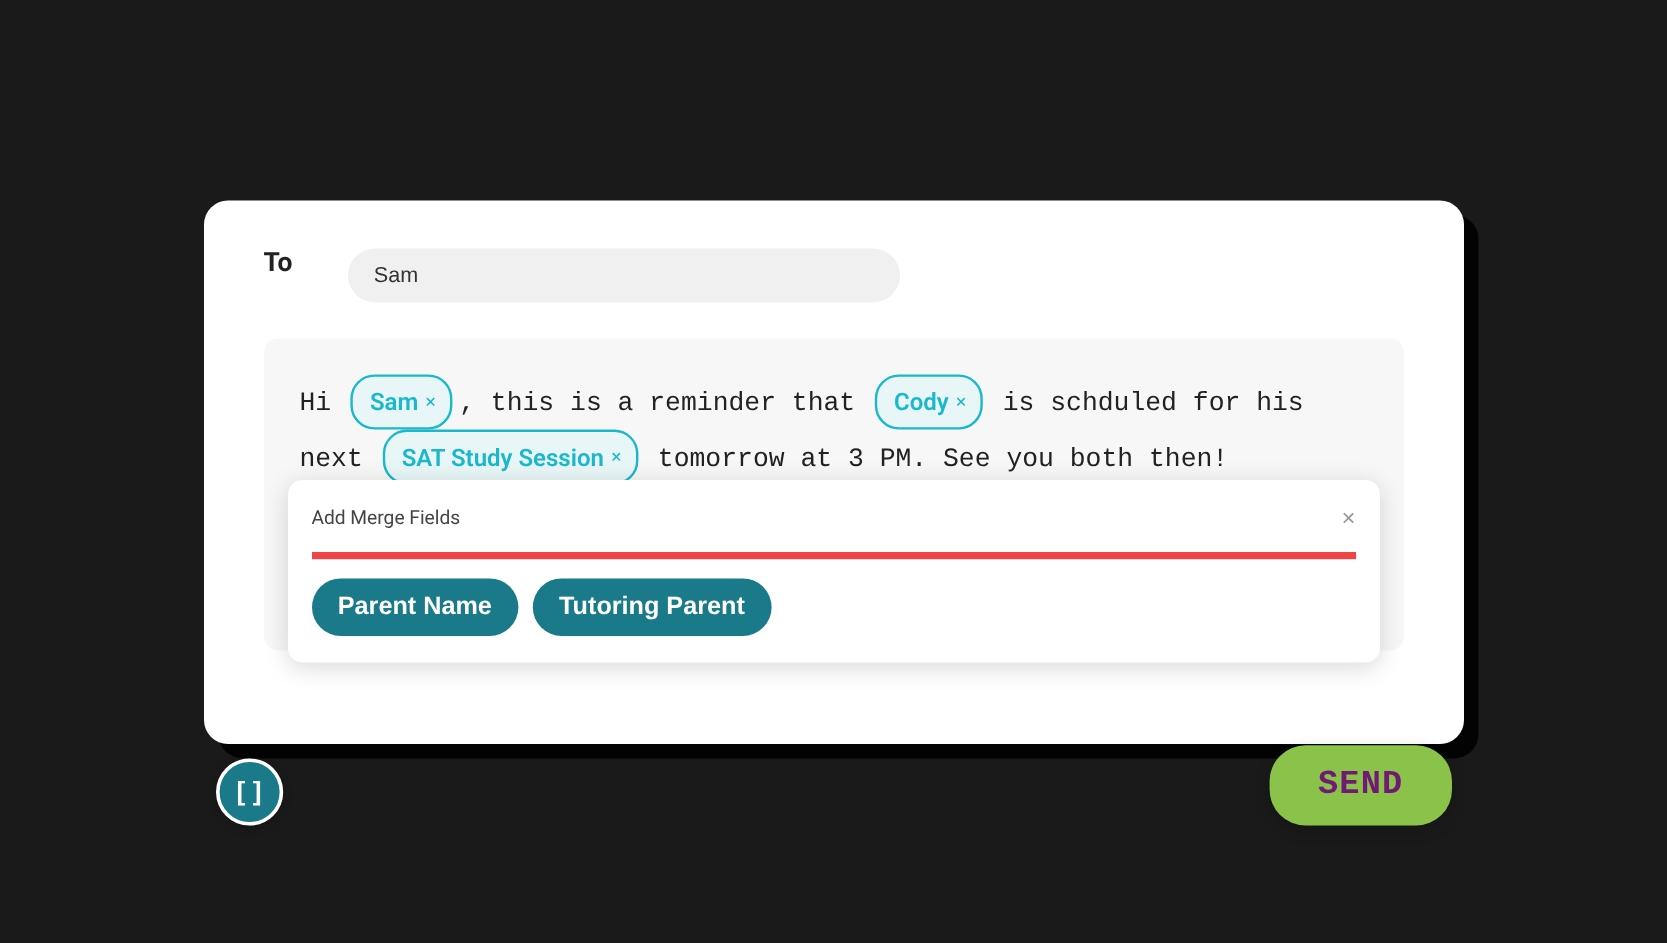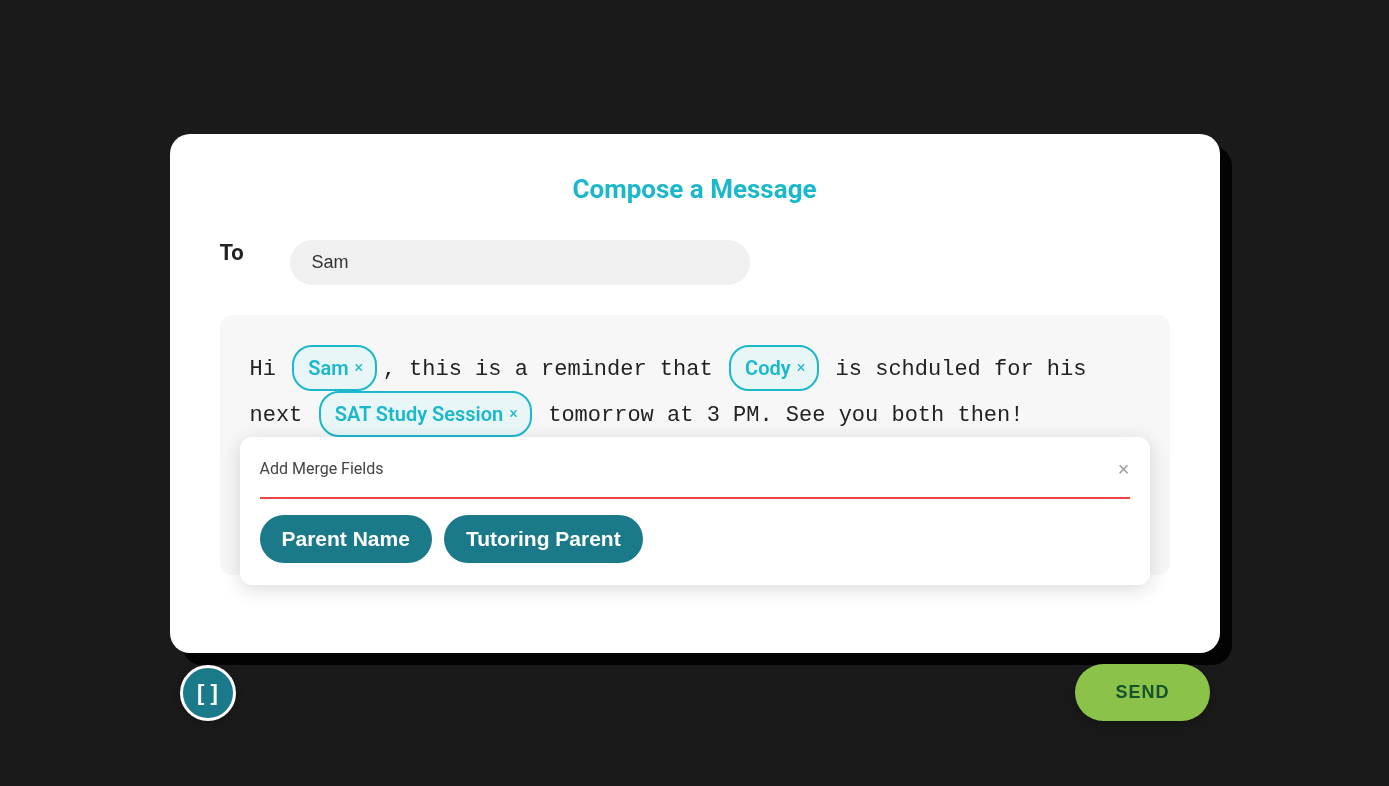--- a/index.html
+++ b/index.html
@@ -105,21 +105,21 @@
       box-shadow: 0 4px 20px rgba(0,0,0,0.15);
       padding: 18px 20px 22px;
       z-index: 10;
     }
 
     .merge-panel-header {
       display: flex;
       justify-content: space-between;
       align-items: center;
       padding-bottom: 14px;
-      border-bottom: 2px solid #ef4444;
+      border-bottom: 6px solid #ef4444;
       margin-bottom: 16px;
     }
 
     .merge-panel-title {
       font-size: 16px;
       color: #444;
     }
 
     .merge-close {
       font-size: 20px;
@@ -164,45 +164,45 @@
       font-weight: 700;
       border: 3px solid #fff;
       box-shadow: 0 2px 8px rgba(0,0,0,0.2);
     }
 
     .send-btn {
       position: absolute;
       bottom: -68px;
       right: 10px;
       background: #8bc34a;
-      color: #14532d;
+      color: #701a75;
       border: none;
       border-radius: 30px;
       padding: 18px 40px;
-      font-size: 18px;
+      font-size: 28px;
       font-weight: 800;
       letter-spacing: 1px;
       cursor: pointer;
       box-shadow: 0 4px 12px rgba(0,0,0,0.2);
+      font-family: Liberation Mono, monospace;
     }
 
     .bottom-bar {
       display: flex;
       justify-content: space-between;
       align-items: center;
       margin-top: 28px;
       padding: 0 10px;
     }
   </style>
 </head>
 <body>
 
 <div class="modal-wrapper">
 
-  <h2 class="modal-title">Compose a Message</h2>
 
   <div class="to-row">
     <span class="to-label">To</span>
     <input class="to-input" type="text" value="Sam" style="">
   </div>
 
   <div class="message-body">
     <span class="message-text">Hi</span>
     &nbsp;
     <span class="tag">

